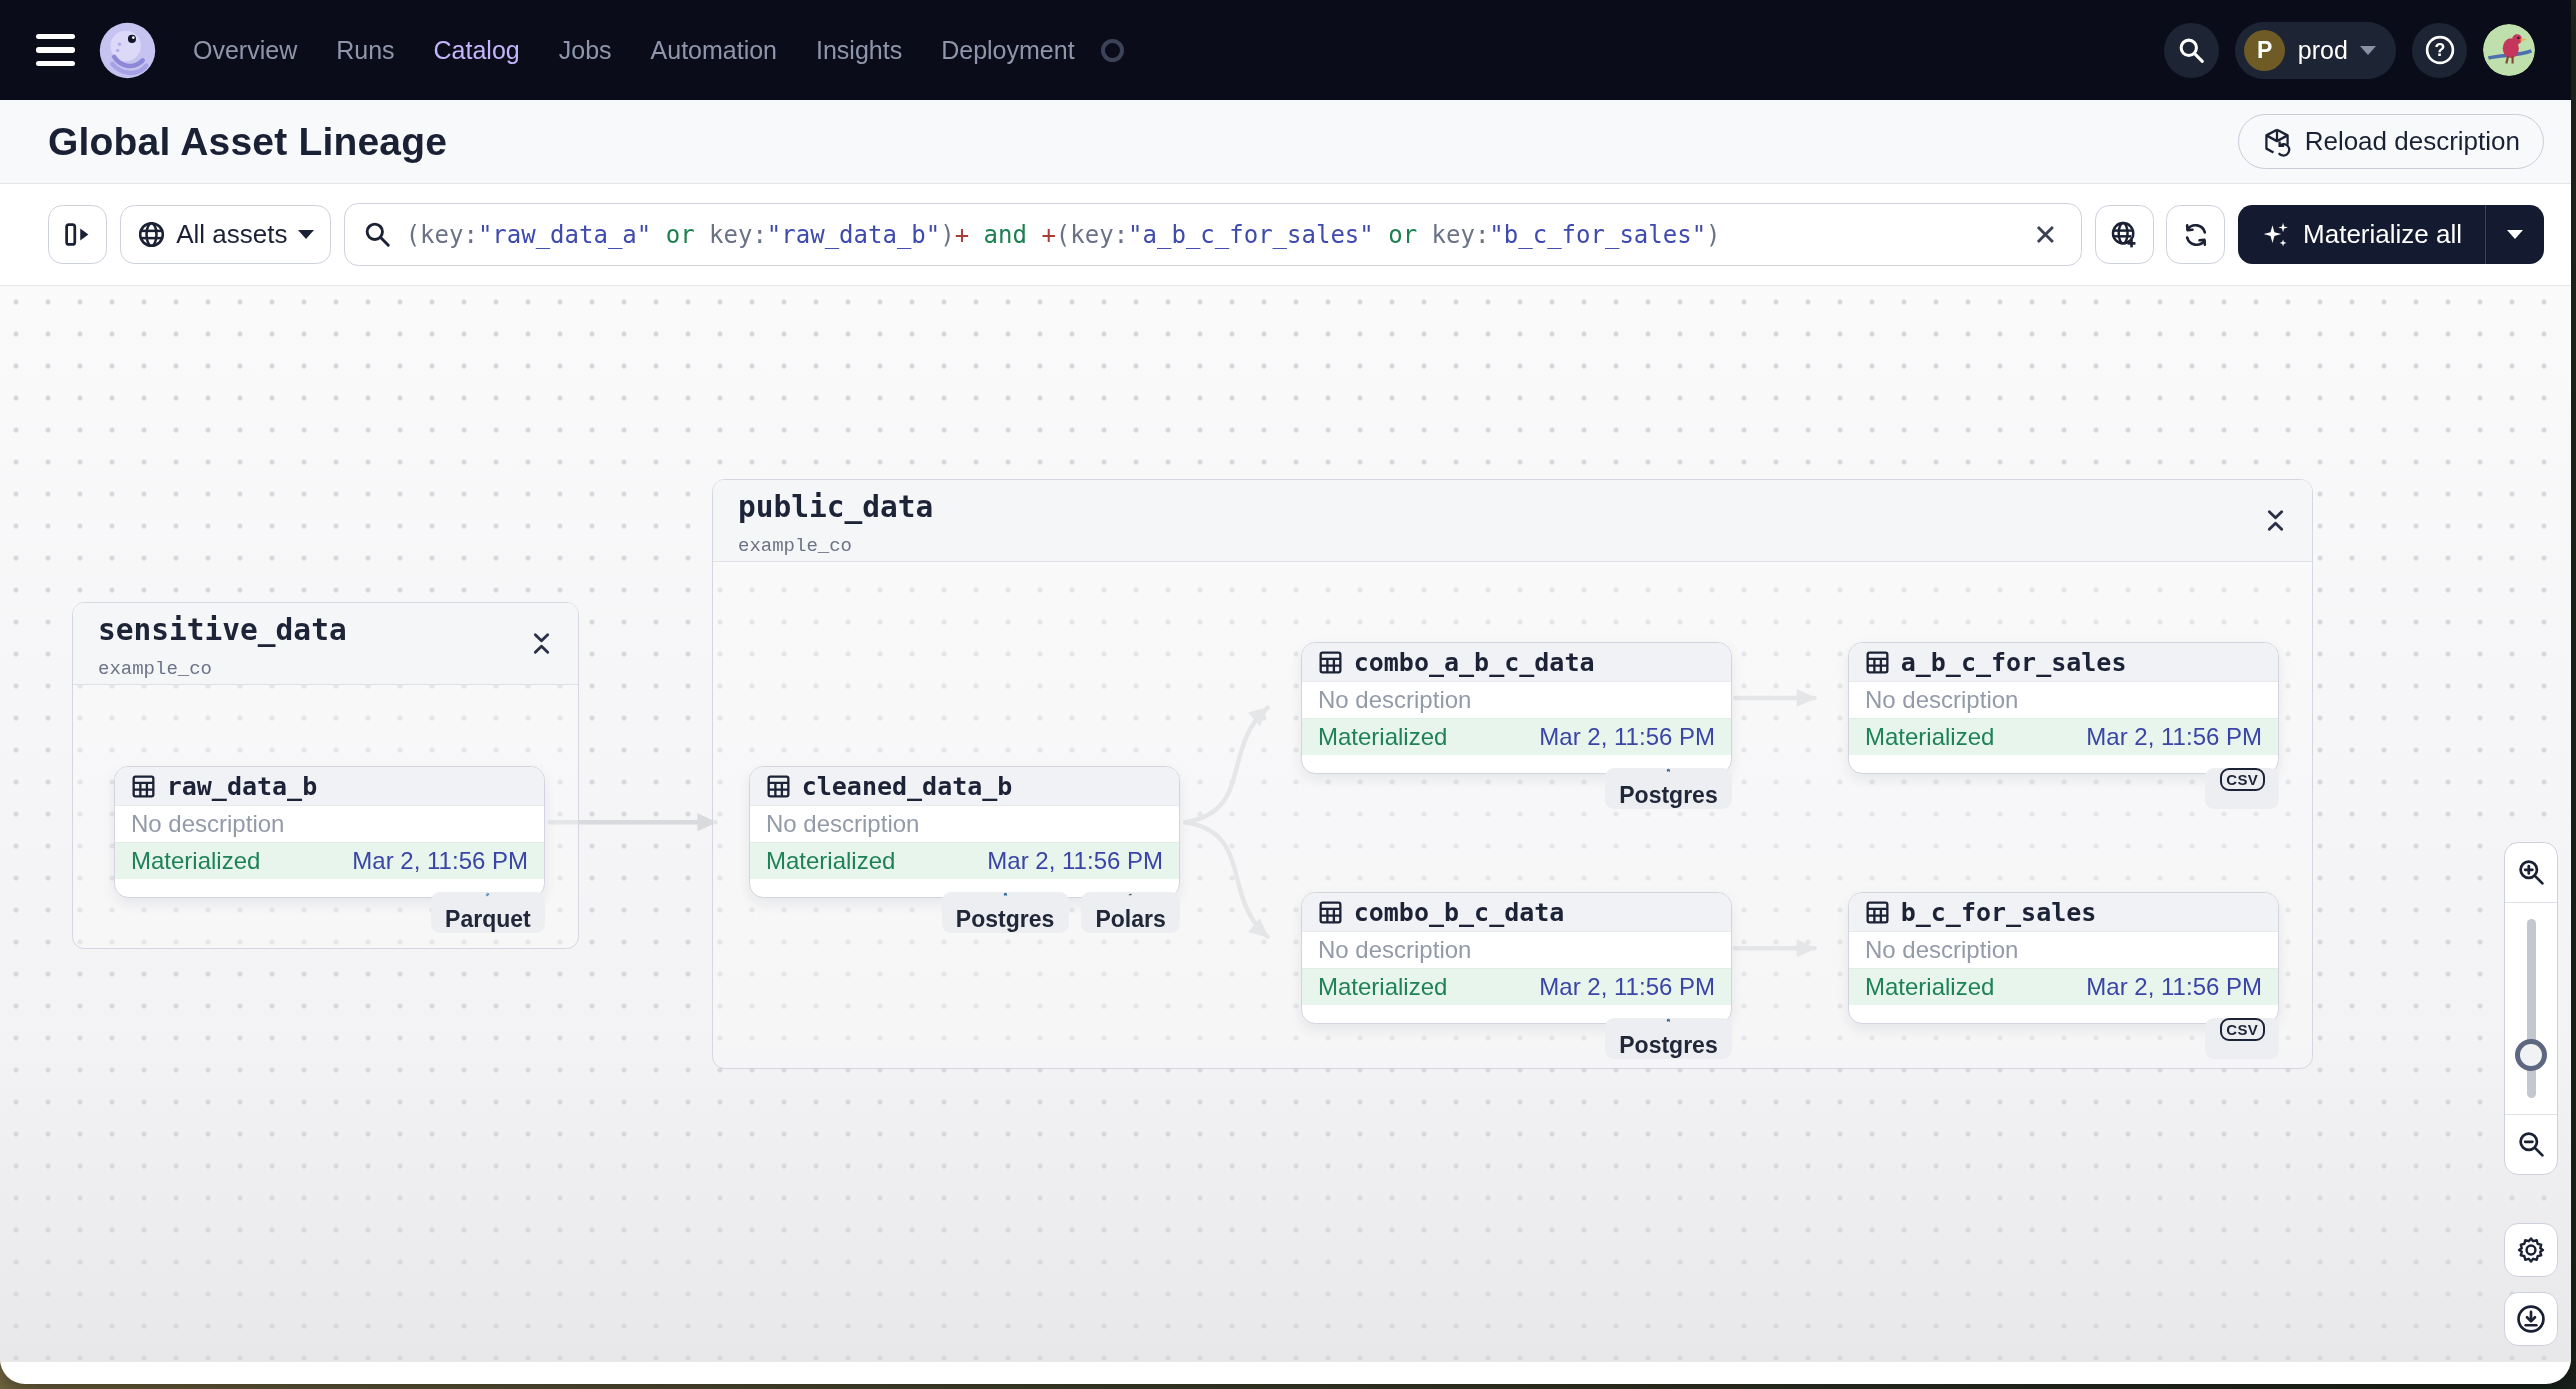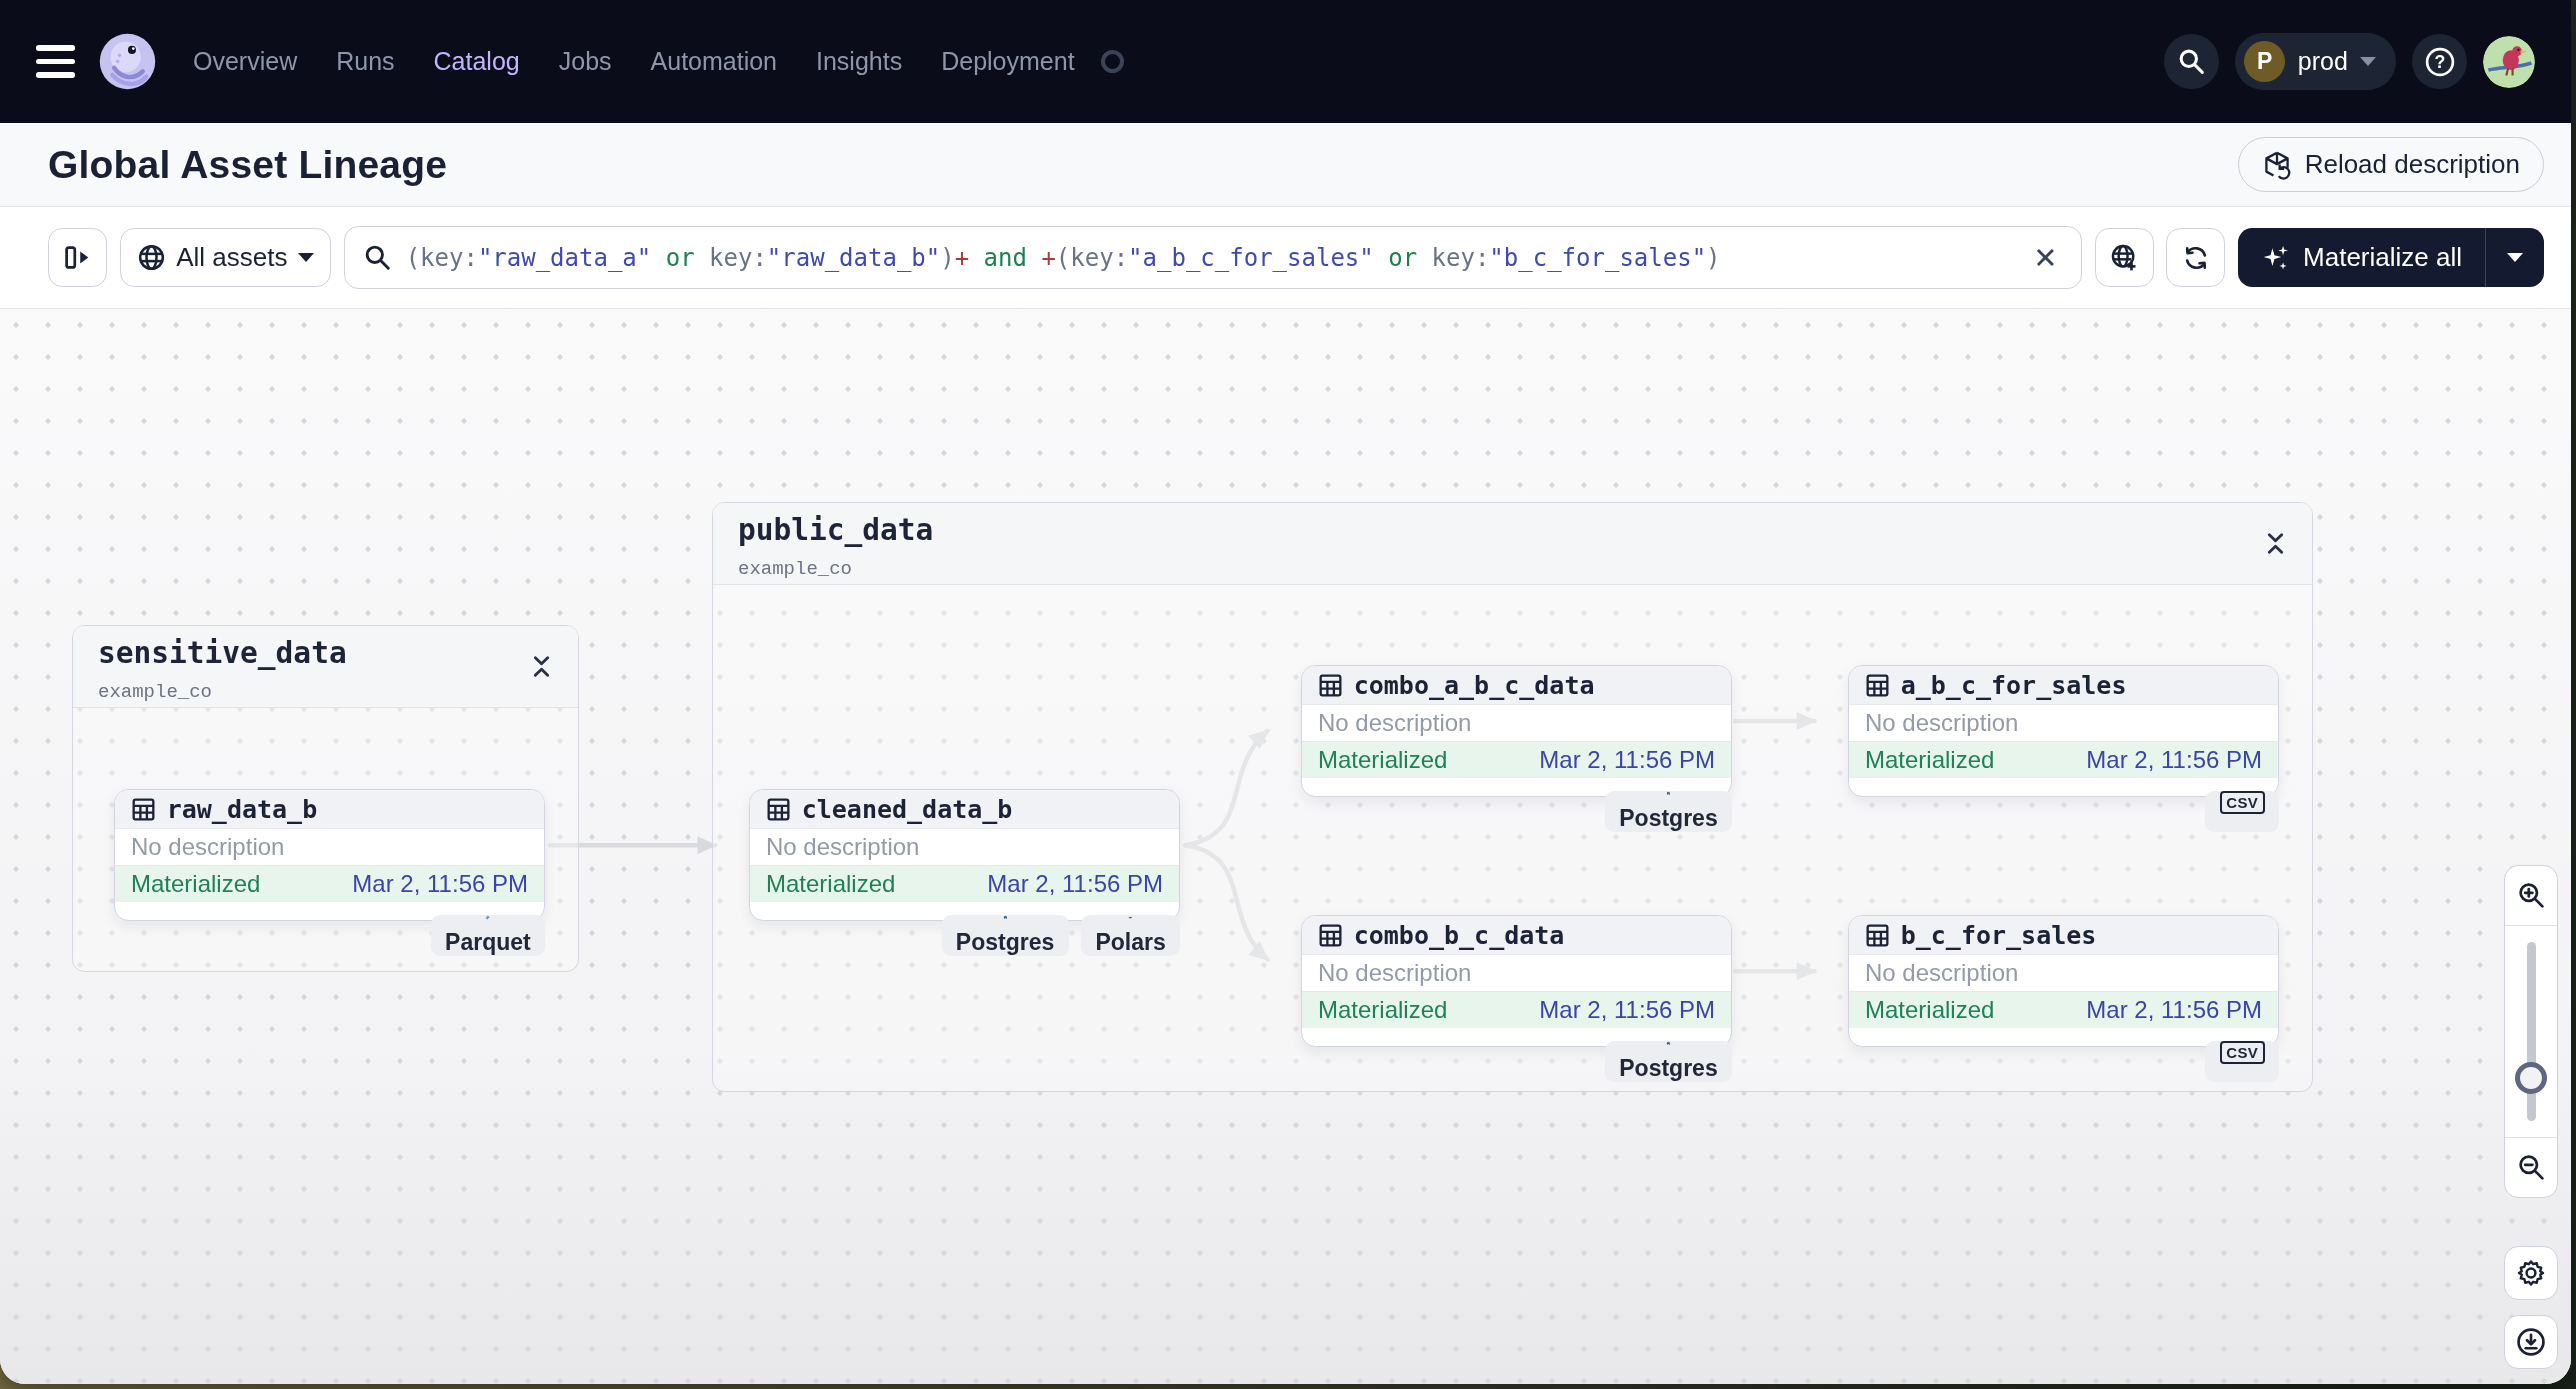--- a/index.html
+++ b/index.html
@@ -10,21 +10,21 @@
     overflow: hidden;
   }
   .window {
     position:absolute; left:0; top:0; width:2571px; height:1384px;
     border-radius:0 0 25px 25px; overflow:hidden; background:#ffffff;
     box-shadow: 0 9px 27px rgba(0,0,0,.45);
   }
 
   
   .nav {
-    position:relative; height:123px; background:#0a0d19;
+    position:relative; height:100px; background:#0a0d19;
     display:flex; align-items:center; padding:0 36px;
   }
   .hamburger { width:39px; display:flex; flex-direction:column; gap:8px; margin-right:23px; cursor:pointer; }
   .hamburger span { display:block; height:5.4px; border-radius:2.7px; background:#ffffff; }
   .logo { width:59px; height:59px; margin-right:36px; }
   .nav-links { display:flex; align-items:center; gap:39px; }
   .nav-link { color:#8f96ab; font-size:25px; cursor:pointer; }
   .nav-link.active { color:#c4b5fd; font-weight:400; }
   .nav-spinner {
     width:23px; height:23px; border-radius:50%;
@@ -130,21 +130,21 @@
   }
   .st-label { color:#1f8256; }
   .st-date { margin-left:auto; color:#3a45a5; }
 
   .tags { position:absolute; display:flex; gap:12.5px; justify-content:flex-end; width:431px; }
   .pill {
     height:41px; background:#eceef1; border-radius:9px; display:flex; align-items:center;
     gap:9px; padding:0 14.3px; font-size:23px; font-weight:700; color:#202738; cursor:pointer;flex-direction:column;
   }
   .csv-glyph {
-    border:2.7px solid #1d2337; border-radius:4px; font-size:15px; font-weight:700; color:#1d2337;
+    border:2.7px solid #1d2337; border-radius:9px; font-size:15px; font-weight:700; color:#1d2337;
     padding:0.9px 4.5px; text-transform:uppercase; letter-spacing:0.4px;
     font-family:"Liberation Sans",sans-serif;
   }
 
   
   .zoom-panel {
     position:absolute; left:2504px; top:556px; width:54px; height:333px;
     background:#fff; border:1.8px solid #ccd1dc; border-radius:14.3px;
     display:flex; flex-direction:column; align-items:center;
   }

